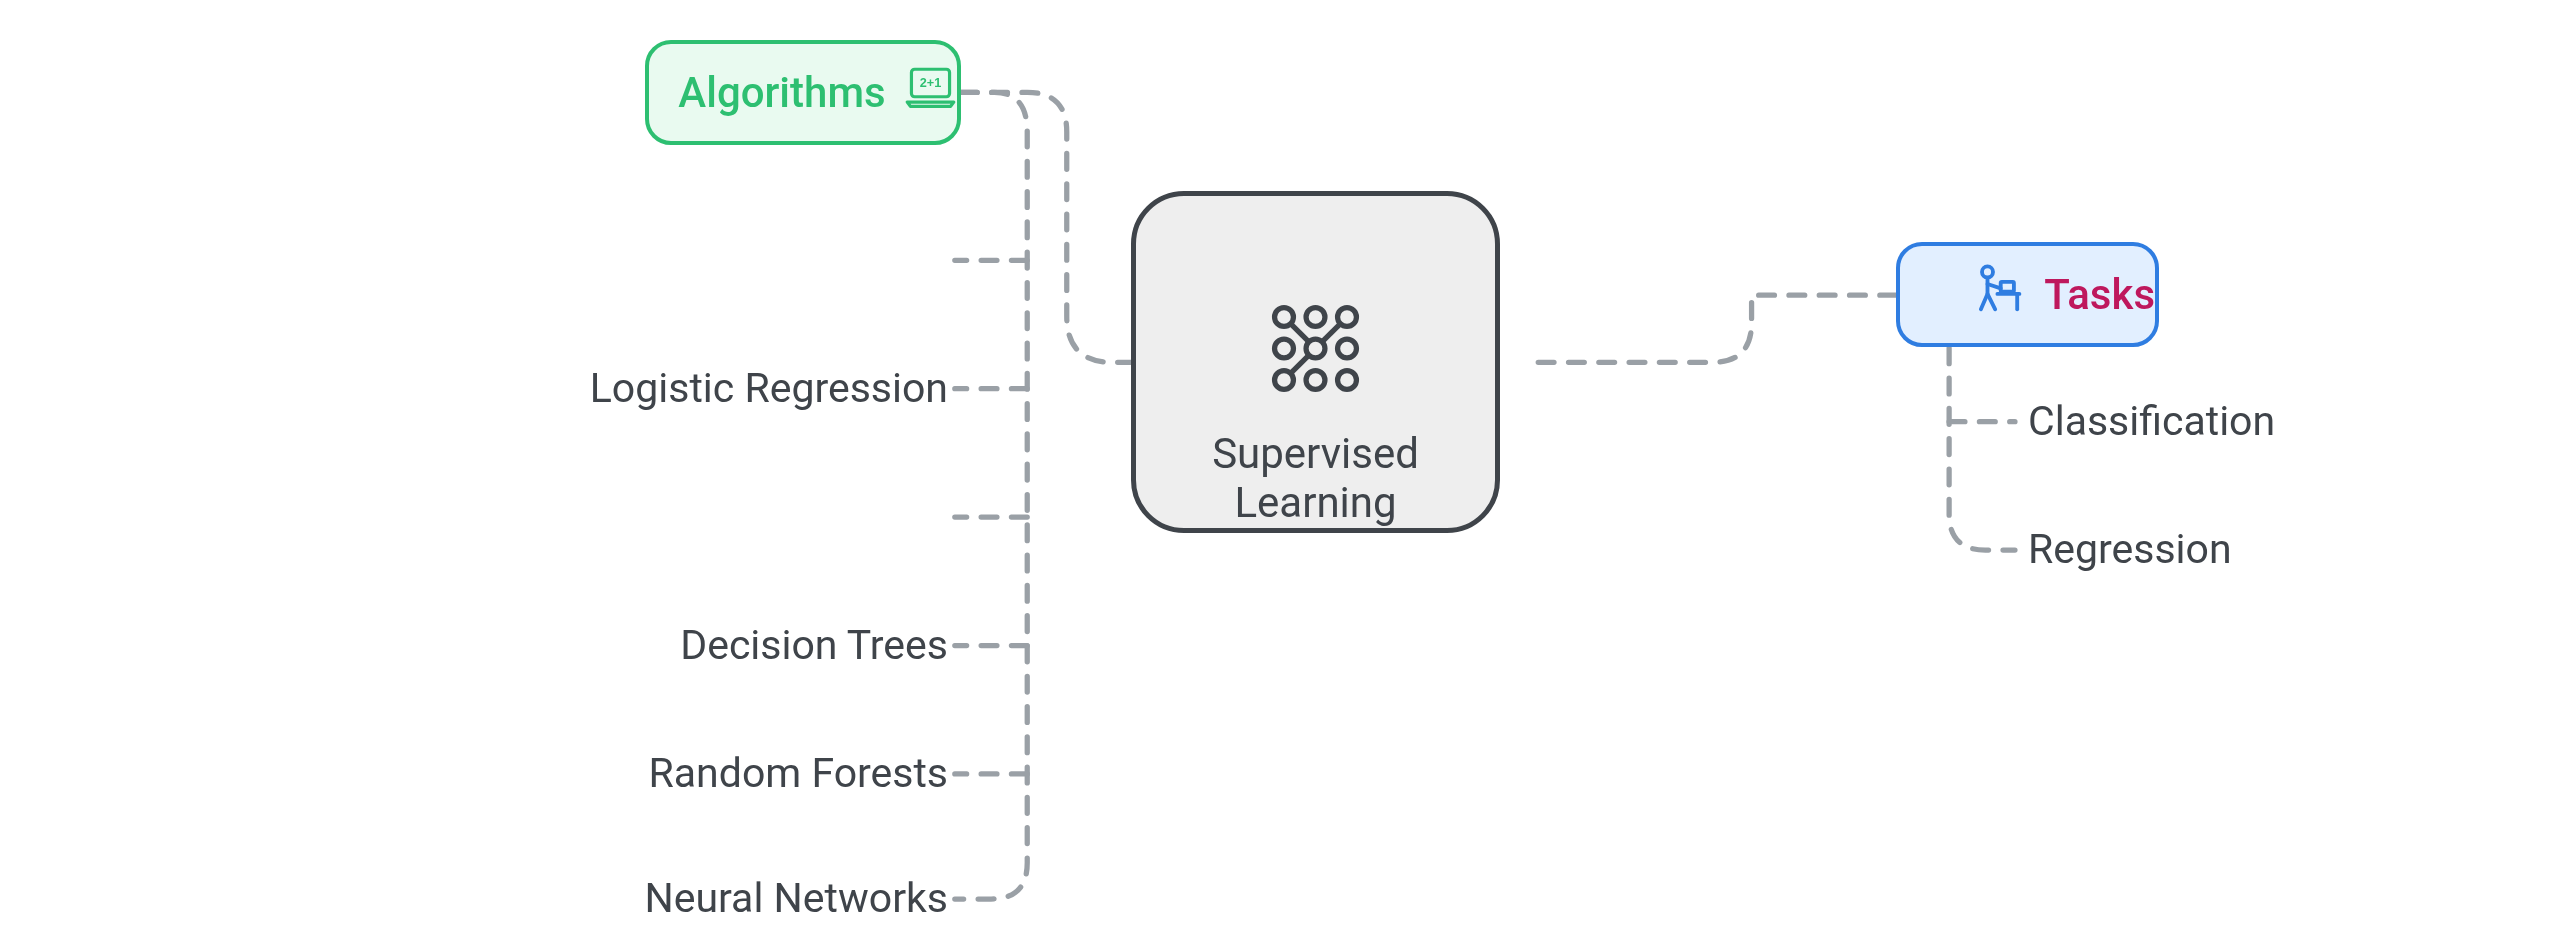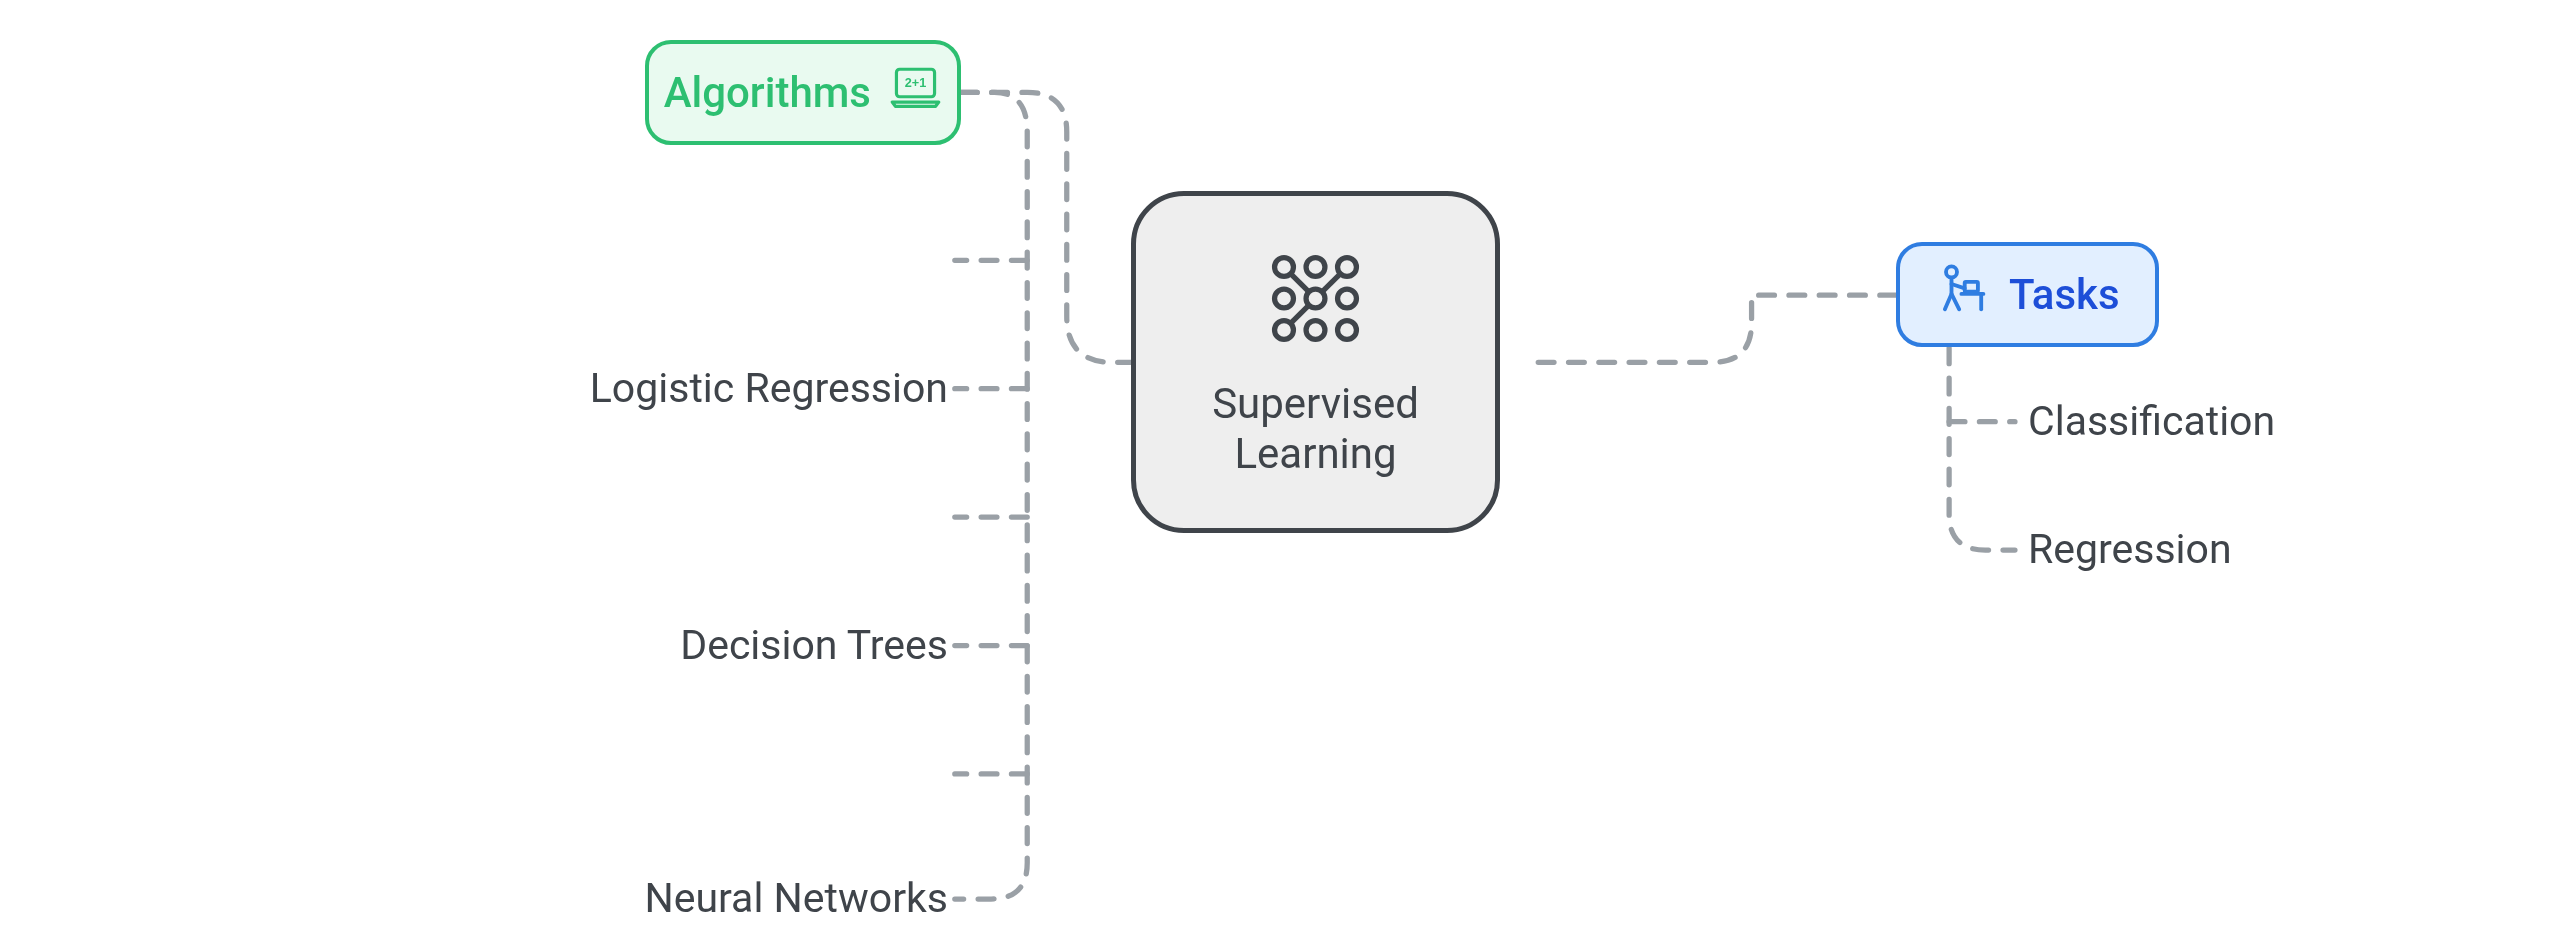--- a/index.html
+++ b/index.html
@@ -13,21 +13,21 @@
   .canvas {
     position: absolute;
     left: 0; top: 0;
     width: 2576px;
     height: 946px;
   }
   .node {
     position: absolute;
     display: flex;
     align-items: center;
-    justify-content: center;
+    justify-content: flex-end;
     font-size: 42px;
     color: #3f444a;
   }
   .center-node {
     width: 369px;
     height: 342px;
     left: 1131px;
     top: 191px;
     background: #eeeeee;
     border: 5.3px solid #3f444a;
@@ -59,21 +59,21 @@
     height: 105px;
     left: 1896px;
     top: 242px;
     background: #e2efff;
     border: 4px solid #2f7de1;
     border-radius: 26px;
     color: #2f7de1;
     gap: 18.4px;
     font-weight: 500;
   }
-  .tasks-node .label { color: #1d4ed8; font-size: 42px; }
+  .tasks-node .label { color: #be185d; font-size: 42px; }
   .leaf {
     position: absolute;
     font-size: 41px;
     color: #3f444a;
     white-space: nowrap;
     text-align: right;
   }
   .leaf-left { text-align: right; }
   .leaf-right { text-align: left; }
   svg.connectors {
@@ -162,19 +162,20 @@
           <line x1="48" y1="58" x2="88" y2="58"></line>
           <line x1="84" y1="58" x2="84" y2="86"></line>
         </g>
       </svg>
     </span>
     <span class="label">Tasks</span>
   </div>
 
   <div class="leaf leaf-left" style="right:1628px; top:364px;">Logistic Regression</div>
   <div class="leaf leaf-left" style="right:1628px; top:621px;">Decision Trees</div>
+  <div class="leaf leaf-left" style="right:1628px; top:749px;">Random Forests</div>
   <div class="leaf leaf-left" style="right:1628px; top:874px;">Neural Networks</div>
 
   <div class="leaf leaf-right" style="left:2028px; top:397px;">Classification</div>
   <div class="leaf leaf-right" style="left:2028px; top:525px;">Regression</div>
 
 </div>
 
 
 </body></html>

